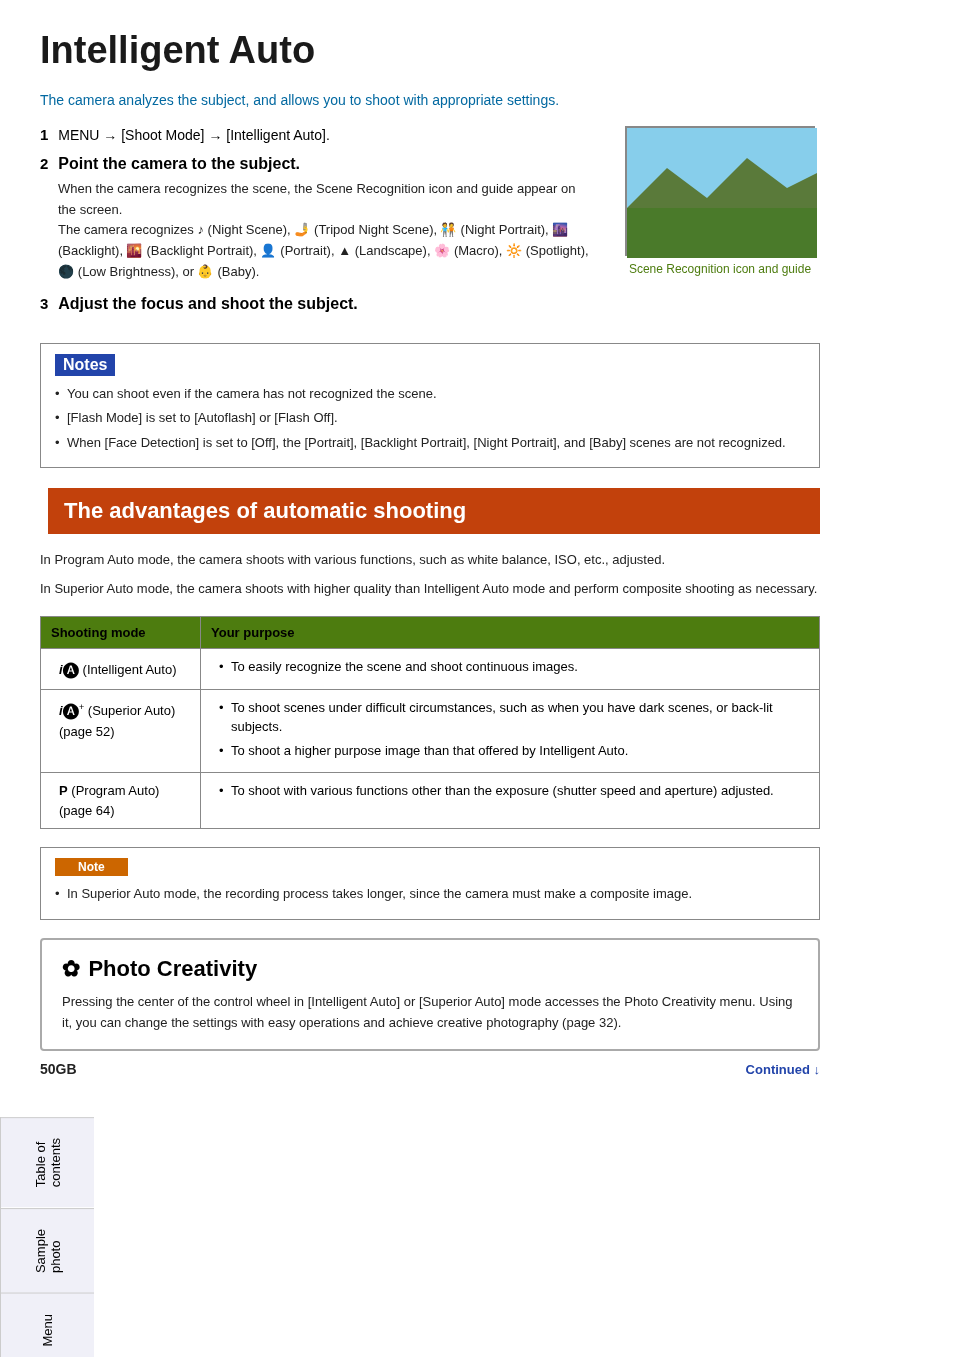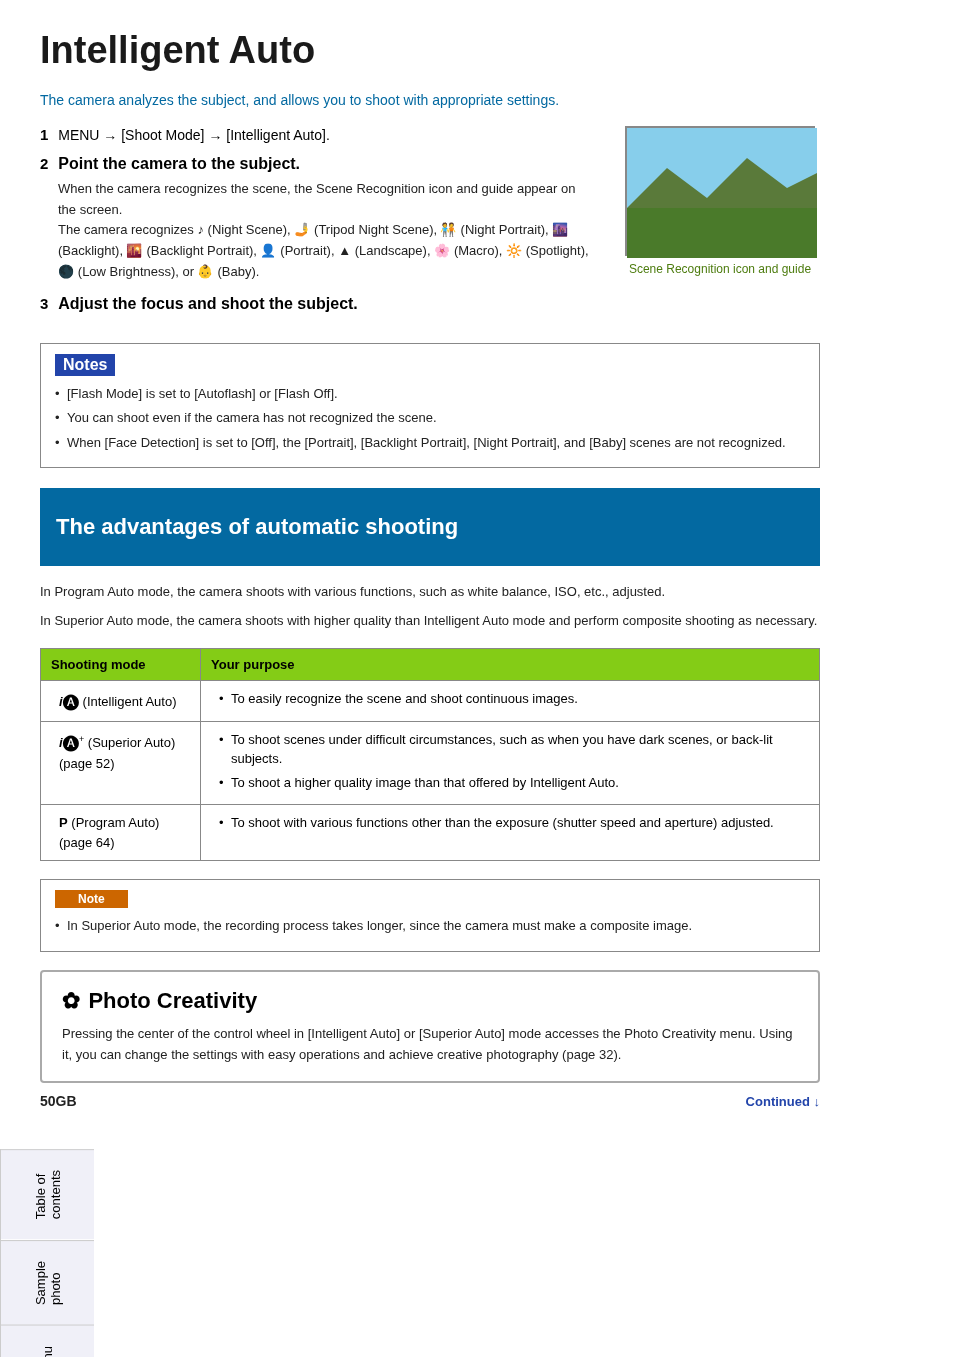--- a/index.html
+++ b/index.html
@@ -166,44 +166,44 @@
       line-height: 1.5;
     }
     .notes-list li::before {
       content: "•";
       position: absolute;
       left: 0;
     }
 
     
     .advantages-heading {
-      background: #0369a1;
+      background: #c2410c;
       color: white;
       font-size: 22px;
       font-weight: bold;
-      padding: 26px 16px;
-      margin: 20px 0 16px 0;
+      padding: 10px 16px;
+      margin: 20px 0 16px 8px;
     }
 
     .advantages-text {
       font-size: 13px;
       line-height: 1.6;
       color: #222;
       margin-bottom: 8px;
     }
 
     
     .shooting-table {
       width: 100%;
       border-collapse: collapse;
       margin: 16px 0;
       font-size: 13px;
     }
     .shooting-table th {
-      background: #84cc16;
+      background: #4d7c0f;
       border: 1px solid #888;
       padding: 8px 10px;
       text-align: left;
       font-weight: bold;
     }
     .shooting-table td {
       border: 1px solid #888;
       padding: 8px 18px;
       vertical-align: top;
       line-height: 1.5;
@@ -319,22 +319,22 @@
             <rect x="0" y="80" width="190" height="50" fill="#4a7a2a"></rect>
           </svg>
         </div>
         <div class="image-caption">Scene Recognition icon and guide</div>
       </div>
     </div>
 
     <div class="notes-box">
       <div class="notes-label">Notes</div>
       <ul class="notes-list">
+        <li>You can shoot even if the camera has not recognized the scene.</li>
         <li>[Flash Mode] is set to [Autoflash] or [Flash Off].</li>
-        <li>You can shoot even if the camera has not recognized the scene.</li>
         <li>When [Face Detection] is set to [Off], the [Portrait], [Backlight Portrait], [Night Portrait], and [Baby] scenes are not recognized.</li>
       </ul>
     </div>
 
     <div class="advantages-heading">The advantages of automatic shooting</div>
 
     <p class="advantages-text">In Program Auto mode, the camera shoots with various functions, such as white balance, ISO, etc., adjusted.</p>
     <p class="advantages-text">In Superior Auto mode, the camera shoots with higher quality than Intelligent Auto mode and perform composite shooting as necessary.</p>
 
     <table class="shooting-table">
@@ -355,21 +355,21 @@
             </ul>
           </td>
         </tr>
         <tr>
           <td>
             <span style="font-weight:bold;font-style:italic;">i</span><span style="font-size:16px;">🅐</span><sup>+</sup> <span>(Superior Auto)<br>(page 52)</span>
           </td>
           <td>
             <ul class="td-bullet-list">
               <li>To shoot scenes under difficult circumstances, such as when you have dark scenes, or back-lit subjects.</li>
-              <li>To shoot a higher quality image than that offered by Intelligent Auto.</li>
+              <li>To shoot a higher purpose image than that offered by Intelligent Auto.</li>
             </ul>
           </td>
         </tr>
         <tr>
           <td>
             <b>P</b> <span>(Program Auto) (page 64)</span>
           </td>
           <td>
             <ul class="td-bullet-list">
               <li>To shoot with various functions other than the exposure (shutter speed and aperture) adjusted.</li>

